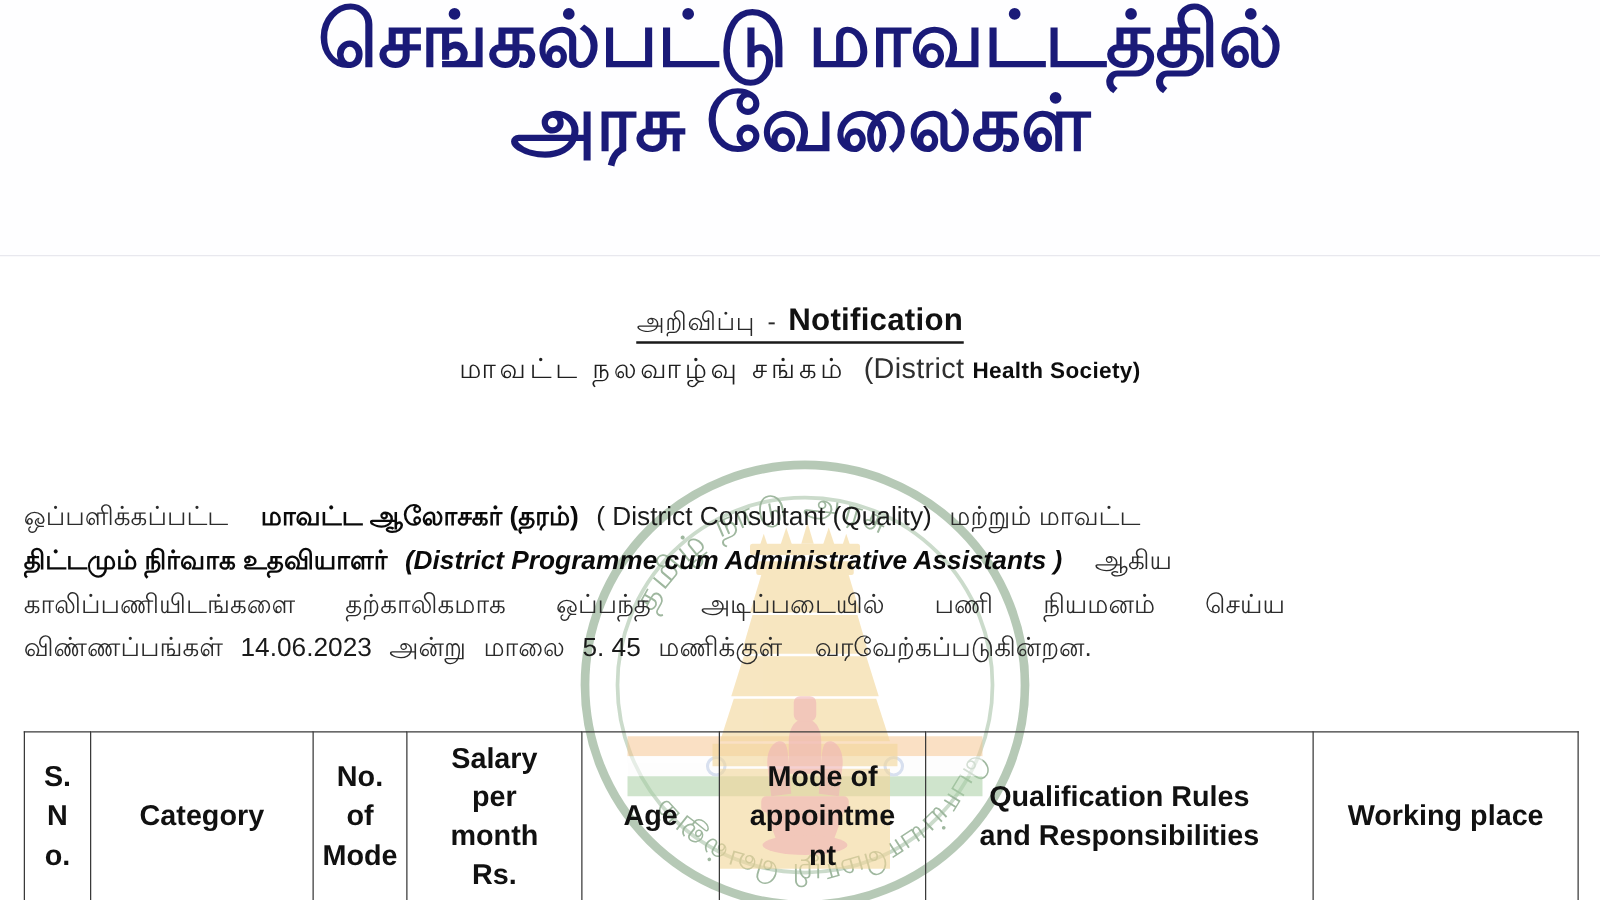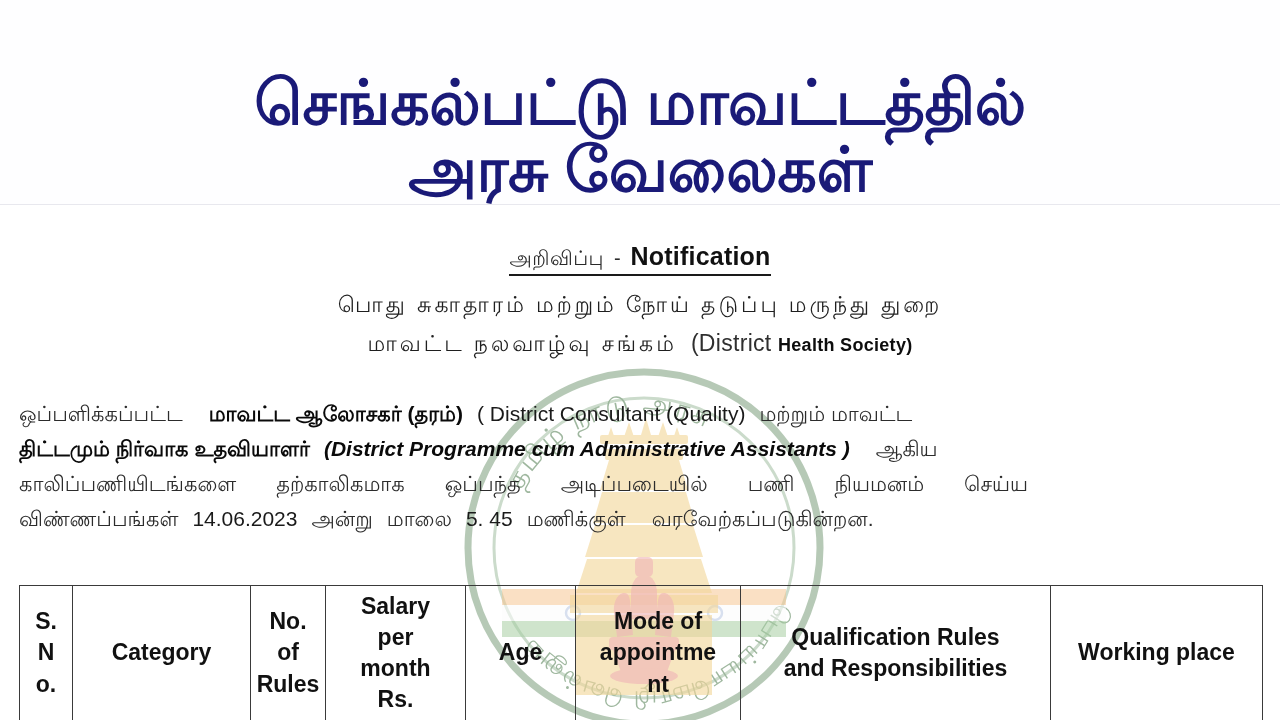--- a/index.html
+++ b/index.html
@@ -23,21 +23,21 @@
   
   #title-banner {
     position: absolute;
     left: 0; top: 0;
     width: 1280px;
     height: 205px;
     background: #fefeff;
     display: flex;
     flex-direction: column;
     align-items: center;
-    justify-content: flex-end;
+    justify-content: flex-start;
     border-bottom: 1px solid #e8e8ee;
   }
 
   .title-line {
     color: #1a1a78;
     font-family: "Liberation Sans", sans-serif;
     font-weight: bold;
     font-size: 62px;
     line-height: 1.08;
     letter-spacing: -0.5px;
@@ -248,23 +248,20 @@
         <path d="M 156 289 l 62 0 l -8 22 l -46 0 z"></path>
         <ellipse cx="187" cy="315" rx="34" ry="8"></ellipse>
         <rect x="178" y="196" width="18" height="20" rx="5"></rect>
       </g>
     </svg>
 
     <div id="notif-block">
       <div id="notif-heading">
         <span class="notif-ta">அறிவிப்பு</span><span class="notif-dash">-</span><span class="notif-en">Notification</span>
       </div>
-      <div class="dept-line" style="margin-top:10px;">
-        <span class="sp">பொது சுகாதாரம் மற்றும் நோய் தடுப்பு மருந்து துறை</span>
-      </div>
       <div class="dept-line">
         <span class="sp">மாவட்ட நலவாழ்வு சங்கம்</span><span class="gap-sm"></span><span class="dept-en-light">(District</span>&nbsp;<span class="dept-en-bold">Health Society)</span>
       </div>
     </div>
 
     <div id="para-block">
 
 
       <div class="para-line">
         <span class="pl-reg">ஒப்பளிக்கப்பட்ட</span><span class="gap-md"></span><span class="pl-bold">மாவட்ட ஆலோசகர் (தரம்)</span><span class="gap-sm"></span><span class="pl-en">( District  Consultant (Quality)</span><span class="gap-sm"></span><span class="pl-reg">மற்றும் மாவட்ட</span>
@@ -289,21 +286,21 @@
           <tr>
             <th class="c-sno">
               <span class="sno-stack">S.</span>
               <span class="sno-stack">N</span>
               <span class="sno-stack">o.</span>
             </th>
             <th class="c-cat">Category</th>
             <th class="c-nop">
               <span class="sno-stack">No.</span>
               <span class="sno-stack">of</span>
-              <span class="sno-stack">Rules</span>
+              <span class="sno-stack">Mode</span>
             </th>
             <th class="c-sal">
               <span class="sno-stack">Salary</span>
               <span class="sno-stack">per</span>
               <span class="sno-stack">month</span>
               <span class="sno-stack">Rs.</span>
             </th>
             <th class="c-age">Age</th>
             <th class="c-mode">
               <span class="sno-stack">Mode of</span>

